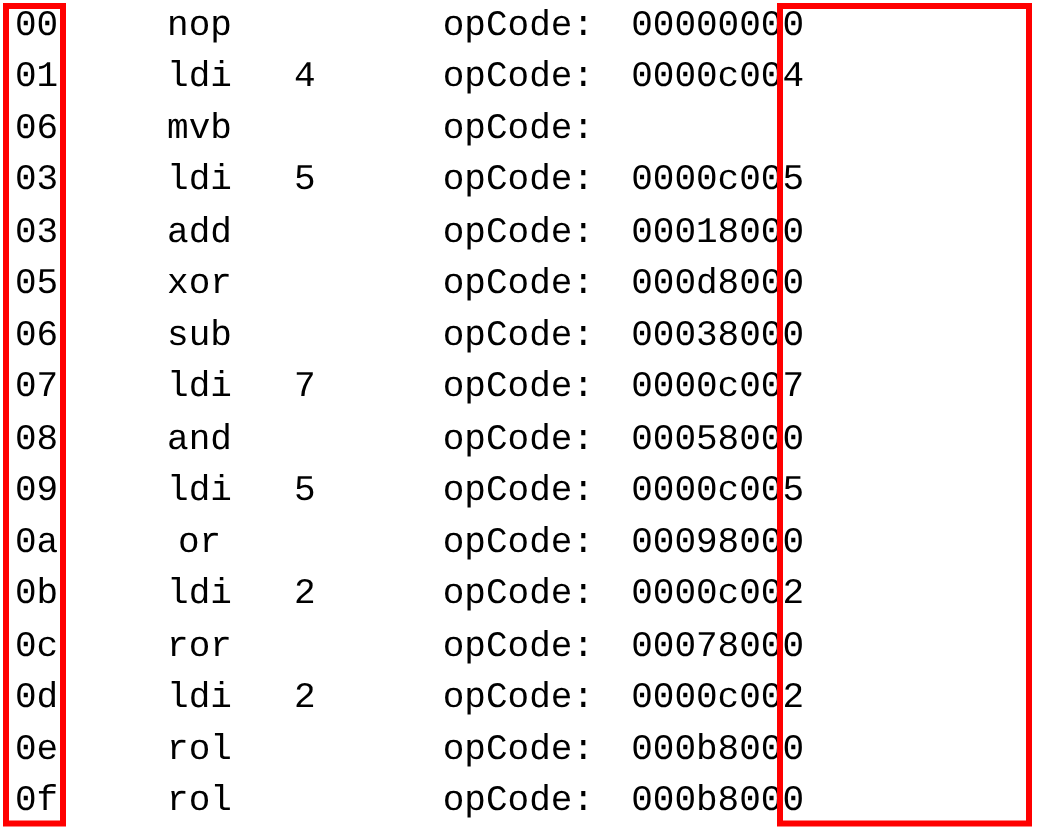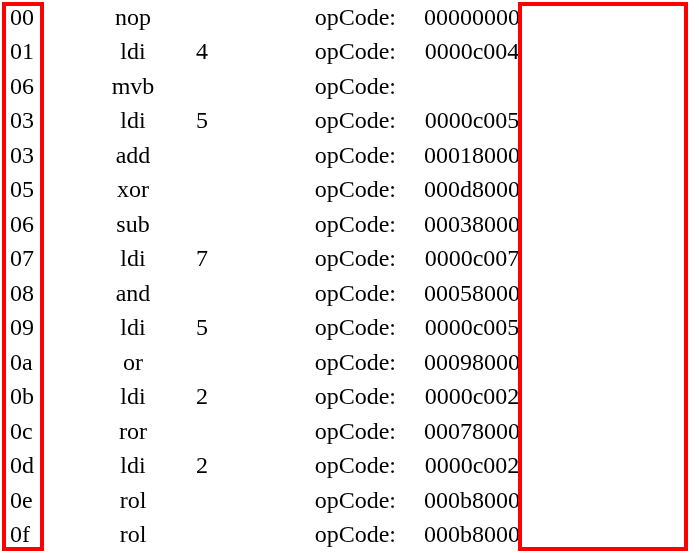--- a/index.html
+++ b/index.html
@@ -10,21 +10,20 @@
     body {
       background: #ffffff;
       font-family: "Courier New", Courier, monospace;
       font-size: 24px;
       padding: 0;
     }
     .container {
       position: relative;
       width: 699px;
       height: 553px;
-      font-family: Liberation Serif, serif;
     }
     .row {
       display: flex;
       align-items: center;
       height: 34.5px;
       color: #000000;
     }
     .col-addr {
       width: 38px;
       padding-left: 10px;
@@ -41,21 +40,21 @@
       text-align: left;
     }
     .col-opcode-label {
       width: 118px;
       padding-left: 0px;
       text-align: right;
     }
     .col-opcode-value {
       width: 140px;
       padding-left: 12px;
-      text-align: center;
+      text-align: right;
     }
     .red-box-left {
       position: absolute;
       left: 2px;
       top: 2px;
       width: 42px;
       height: 549px;
       border: 4px solid #ff0000;
       pointer-events: none;
     }

